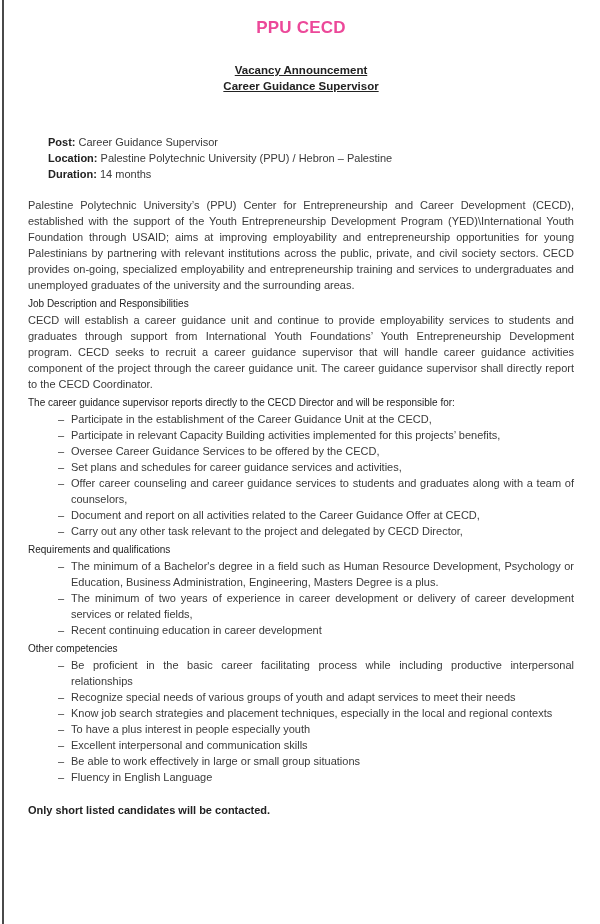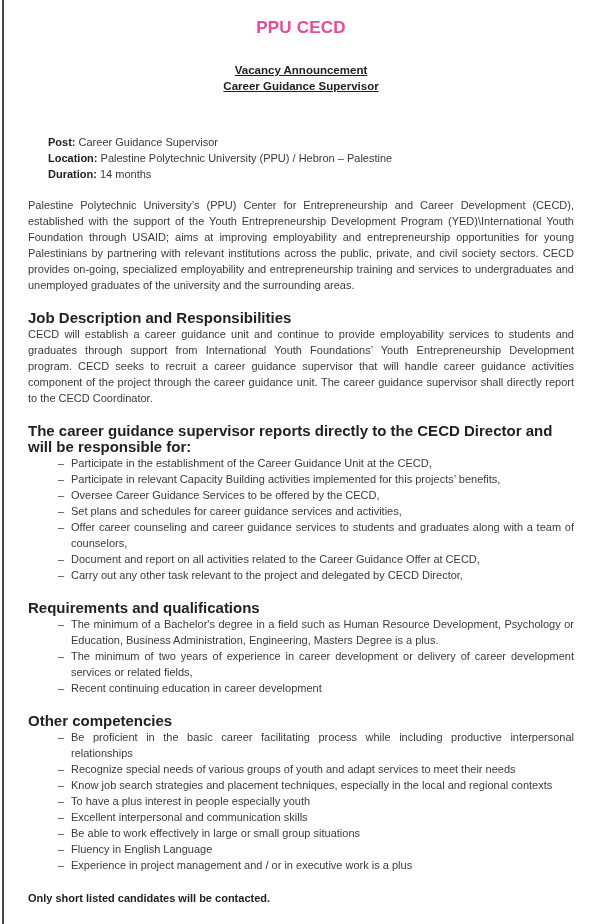--- a/index.html
+++ b/index.html
@@ -44,24 +44,24 @@
     line-height: 16px;
   }
   .detail-label { font-weight: bold; color: #222222; margin-left: 20px; }
   .para {
     text-align: justify;
     line-height: 16px;
     margin: 15px 0 0 0;
   }
   .para.tight { margin-top: 0; }
   .sec-heading {
-    font-size: 15px;
-    font-weight: bold;
+    font-size: 10px;
+    font-weight: normal;
     color: #222222;
-    margin: 17px 0 0 0;
+    margin: 3px 0 0 0;
     line-height: 16px;
   }
   ul.dash {
     list-style: none;
     margin: 0;
     padding: 0 0 0 30px;
     line-height: 16px;
   }
   ul.dash li {
     position: relative;
@@ -142,21 +142,20 @@
   <div>
     <div class="sec-heading">Other competencies</div>
     <ul class="dash">
         <li>Be proficient in the basic career facilitating process while including productive interpersonal relationships</li>
         <li>Recognize special needs of various groups of youth and adapt services to meet their needs</li>
         <li>Know job search strategies and placement techniques, especially in the local and regional contexts</li>
         <li>To have a plus interest in people especially youth</li>
         <li>Excellent interpersonal and communication skills</li>
         <li>Be able to work effectively in large or small group situations</li>
         <li>Fluency in English Language</li>
-        <li>Experience in project management and / or in executive work is a plus</li>
       </ul>
   </div>
 
   <div class="footer-notes">
     <div>Only short listed candidates will be contacted.</div>
 
   </div>
 
 </div>
 

